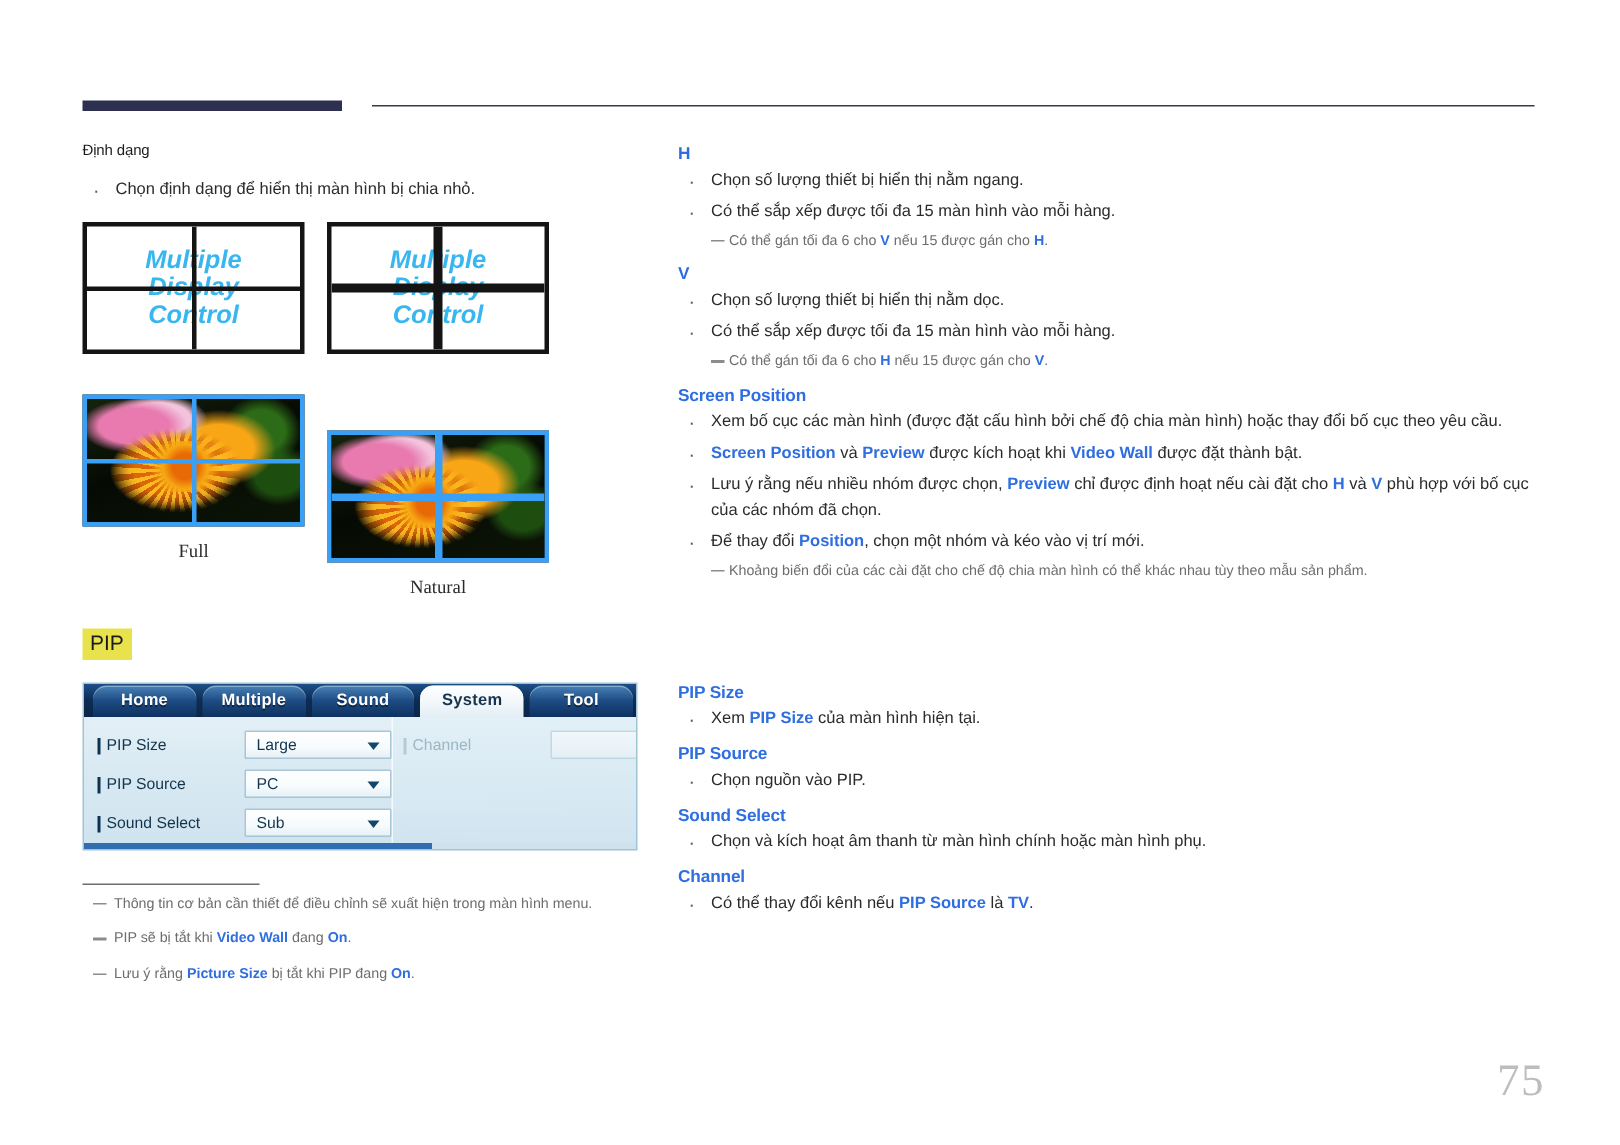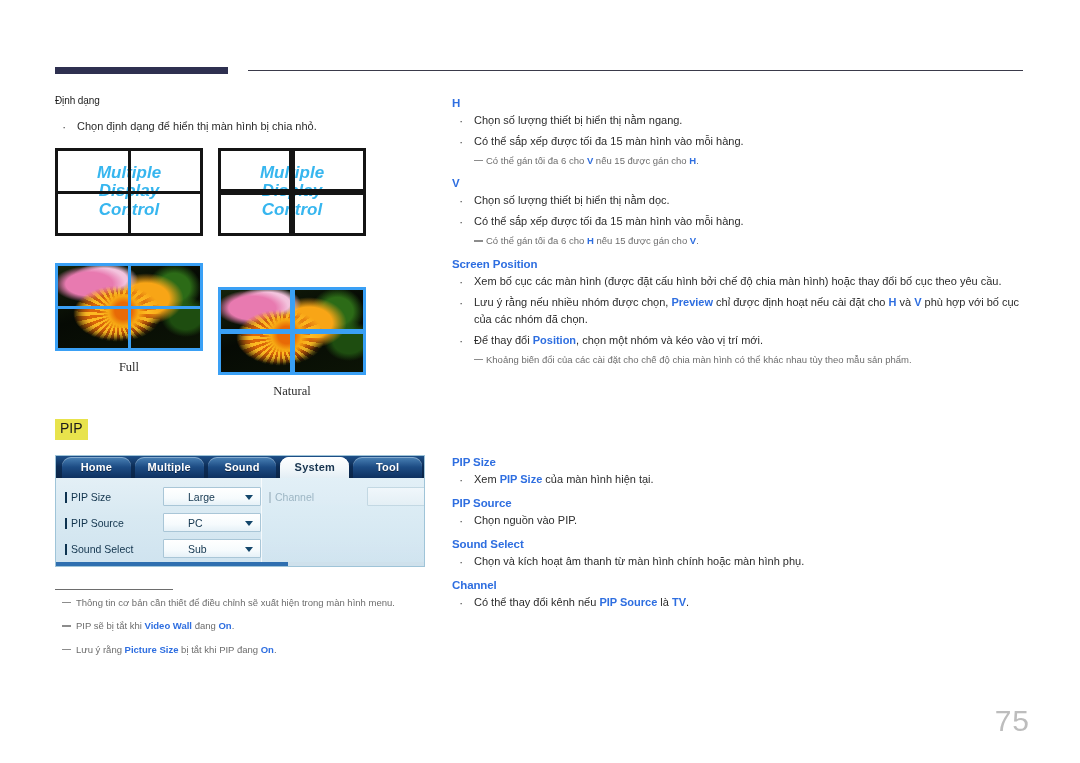--- a/index.html
+++ b/index.html
@@ -287,21 +287,21 @@
 
   .osd-select {
     width: 98px;
     height: 19px;
     background: linear-gradient(180deg, #ffffff 0%, #f6fbfd 60%, #e6f1f7 100%);
     border: 1px solid #a9c6d7;
     border-radius: 1px;
     position: relative;
     display: flex;
     align-items: center;
-    padding-left: 24px;
+    padding-left: 7px;
     font-size: 10.5px;
     color: #13364f;
     box-sizing: border-box;
   }
   .osd-select .caret {
     position: absolute;
     right: 7px; top: 50%;
     margin-top: -2px;
     width: 0; height: 0;
     border-left: 4px solid transparent;
@@ -339,21 +339,21 @@
   }
   .footnotes .note { padding-left: 18px; margin: 0 0 9px 0; font-size: 9.5px; }
   .footnotes .note:before { left: 4px; top: 6px; width: 9px; }
 
   
   .page-no {
     position: absolute;
     right: 50px; bottom: 25px;
     font-size: 30px;
     color: #bdbdbd;
-    font-family: Liberation Sans, sans-serif;
+    font-family: Liberation Serif, serif;
     letter-spacing: 1px;
   }
 </style>
 </head>
 <body>
 
 <div class="hdr-thick"></div>
 <div class="hdr-thin"></div>
 
 <div class="col-left">
@@ -496,20 +496,21 @@
     <li>Chọn số lượng thiết bị hiển thị nằm dọc.</li>
     <li>Có thể sắp xếp được tối đa 15 màn hình vào mỗi hàng.</li>
   </ul>
   <div class="note">
     <span>Có thể gán tối đa 6 cho </span><span class="b">H</span><span> nếu 15 được gán cho </span><span class="b">V</span><span>.</span>
   </div>
 
   <div class="blue-head">Screen Position</div>
   <ul class="bl">
     <li>Xem bố cục các màn hình (được đặt cấu hình bởi chế độ chia màn hình) hoặc thay đổi bố cục theo yêu cầu.</li>
+    <li><span class="b">Screen Position</span><span> và </span><span class="b">Preview</span><span> được kích hoạt khi </span><span class="b">Video Wall</span><span> được đặt thành bật.</span></li>
     <li><span>Lưu ý rằng nếu nhiều nhóm được chọn, </span><span class="b">Preview</span><span> chỉ được định hoạt nếu cài đặt cho </span><span class="b">H</span><span> và </span><span class="b">V</span><span> phù hợp với bố cục của các nhóm đã chọn.</span></li>
     <li><span>Để thay đổi </span><span class="b">Position</span><span>, chọn một nhóm và kéo vào vị trí mới.</span></li>
   </ul>
   <div class="note">Khoảng biến đổi của các cài đặt cho chế độ chia màn hình có thể khác nhau tùy theo mẫu sản phẩm.</div>
 
 </div>
 
 <div class="col-right" style="top:456px;">
 
   <div class="blue-head first">PIP Size</div>

